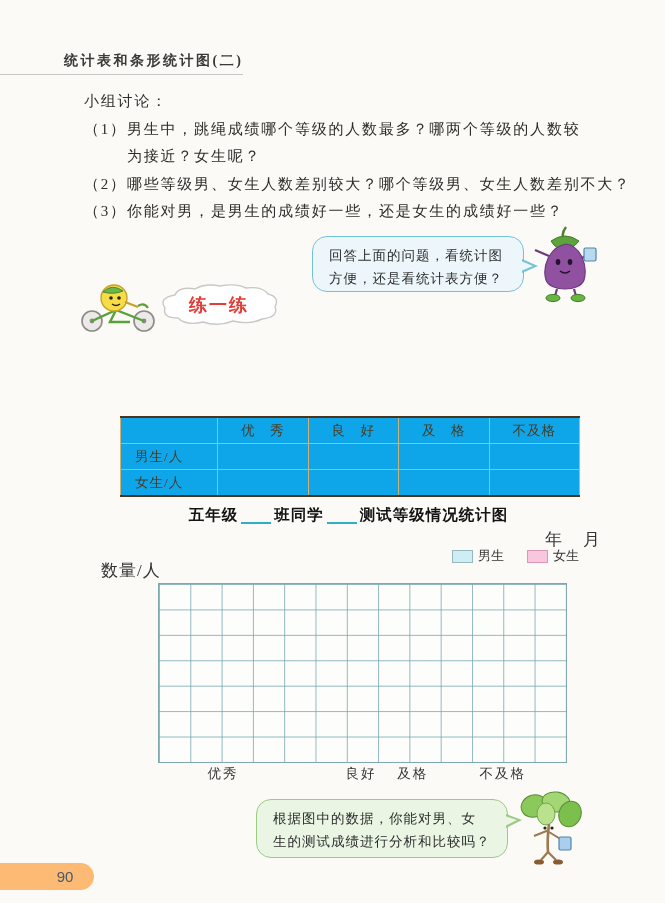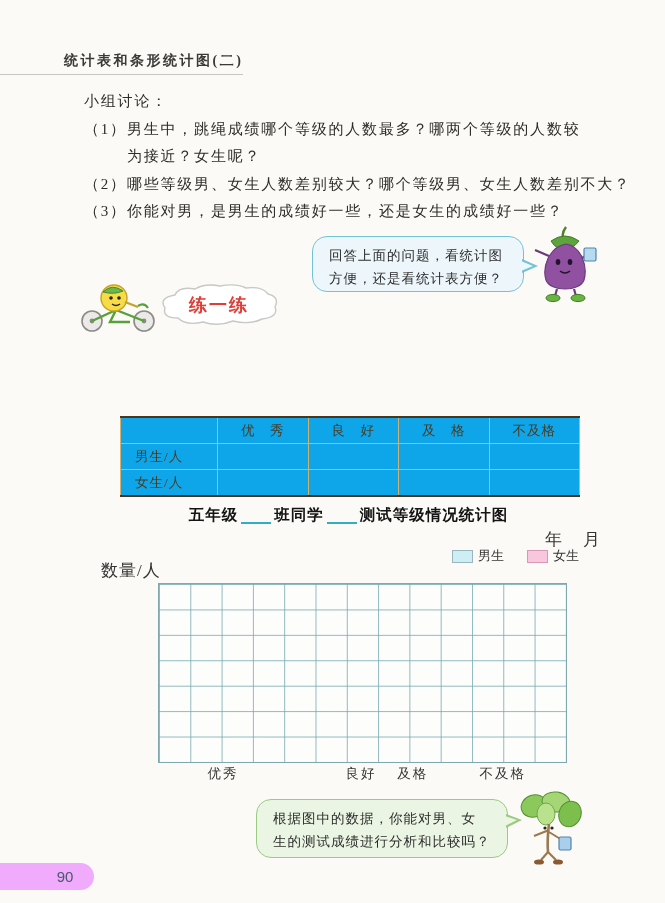--- a/index.html
+++ b/index.html
@@ -121,21 +121,21 @@
   }
   .x-categories{position:absolute;left:158px;top:765px;width:409px;height:20px;font-size:13.5px;color:#333;letter-spacing:2px;}
   .x-categories span{position:absolute;transform:translateX(-50%);white-space:nowrap;}
   .x-categories .c0{left:15.9%;}
   .x-categories .c1{left:38.9%;margin-left:44px;}
   .x-categories .c2{left:62.3%;}
   .x-categories .c3{left:84.3%;}
   
   .page-pill{
     position:absolute;left:0;top:863px;width:94px;height:27px;
-    background:#f0abfc;border-radius:0 14px 14px 0;
+    background:#fdba74;border-radius:0 14px 14px 0;
     font-family:"Liberation Sans","DejaVu Sans",sans-serif;
     font-size:15px;color:#49596b;
     line-height:27px;text-align:center;padding-left:36px;box-sizing:border-box;
   }
 </style>
 </head>
 <body>
 
 <div class="page">
 

